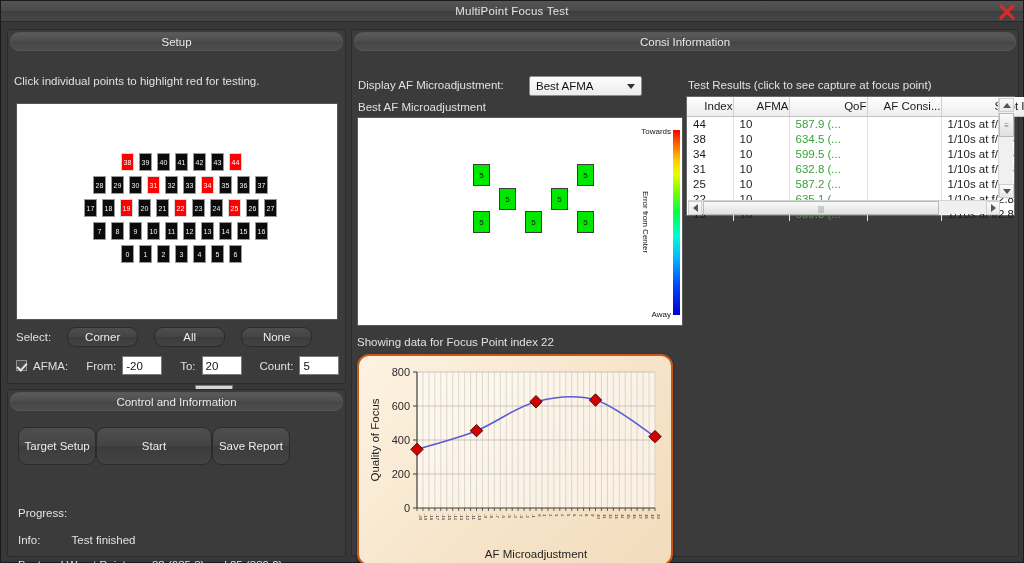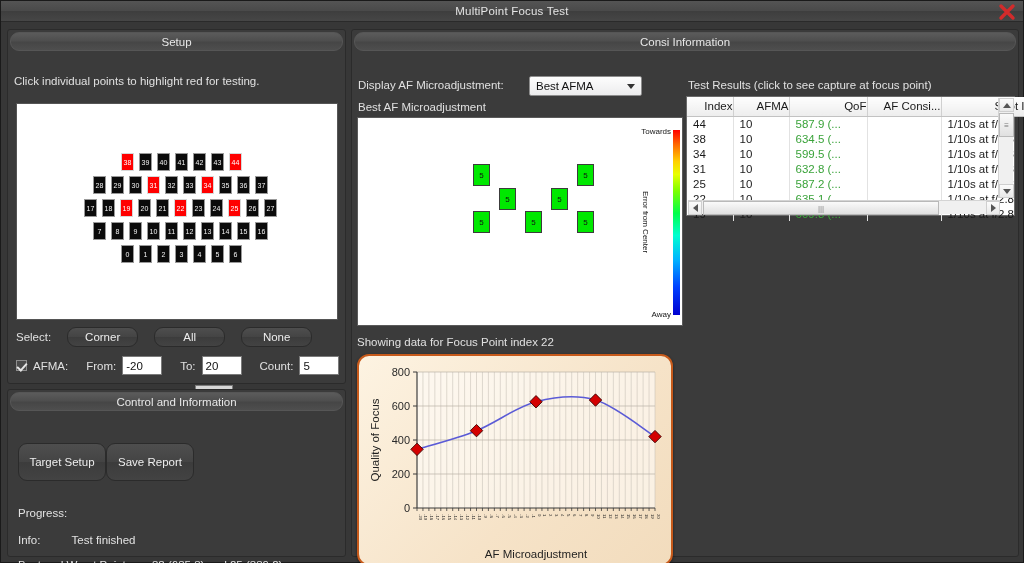--- a/index.html
+++ b/index.html
@@ -120,21 +120,21 @@
     height: 19px;
     padding: 0 3px;
     font-family: "Liberation Sans", sans-serif;
   }
   .tin.dis { background: #d6d6d6; color:#777; }
 
   #consist-row { position: absolute; left: 8px; top: 334px; display:flex; align-items:center; }
 
   
   #control { left: 6px; top: 388px; width: 339px; height: 168px; }
-  #ctrl-buttons { position:absolute; left: 10px; top: 32px; width: 272px; display:flex; justify-content: flex-start; }
+  #ctrl-buttons { position:absolute; left: 10px; top: 16px; width: 272px; display:flex; justify-content: center; }
   #ctrl-buttons .btn { height: 38px; }
   .btn-sm { width: 88px; }
   .btn-lg { width: 88px; }
   .info-line { position: absolute; left: 10px; color:#e2e2e2; font-size:11.5px; }
   #p-progress { top: 96px; }
   #p-info { top: 123px; }
   #p-info .val { margin-left: 28px; }
   #p-best { top: 148px; }
   #p-best .val { margin-left: 14px; }
 
@@ -402,20 +402,21 @@
       </div>
 
     </div>
   </div>
 
   <div class="group" id="control">
     <div class="group-header">Control and Information</div>
     <div class="group-body">
       <div id="ctrl-buttons">
         <div class="btn btn-sm">Target Setup</div>
+        <div class="btn btn-lg" style="width:130px">Start</div>
         <div class="btn btn-sm">Save Report</div>
       </div>
       <div class="info-line" id="p-progress">
         <span>Progress:</span>
         <span class="val"></span>
       </div>
       <div class="info-line" id="p-info">
         <span>Info:</span>
         <span class="val">Test finished</span>
       </div>

